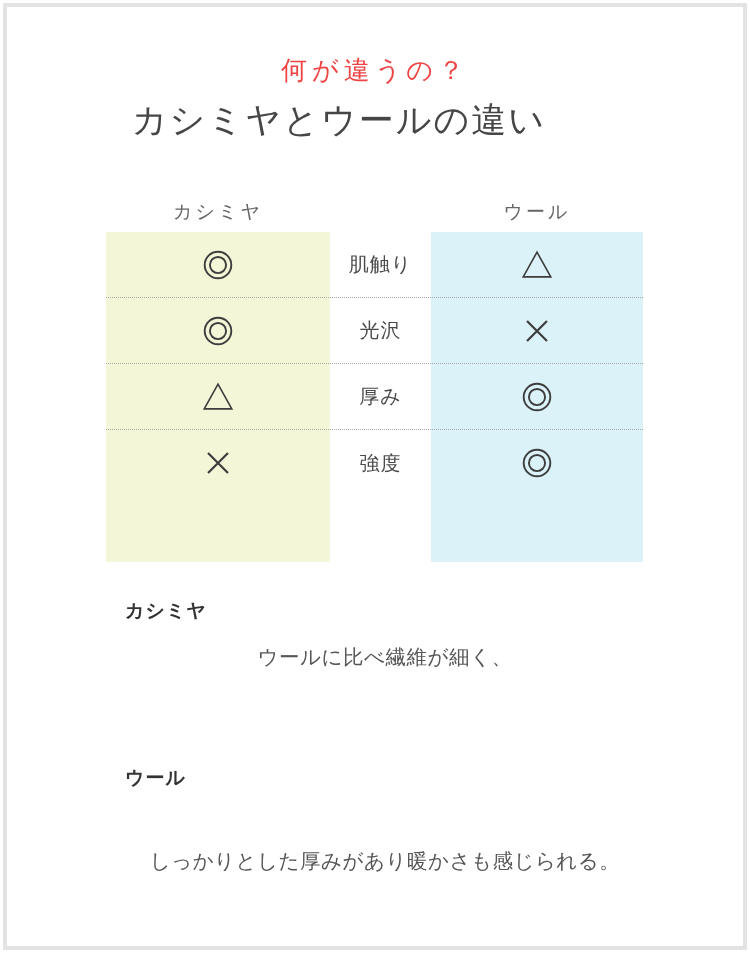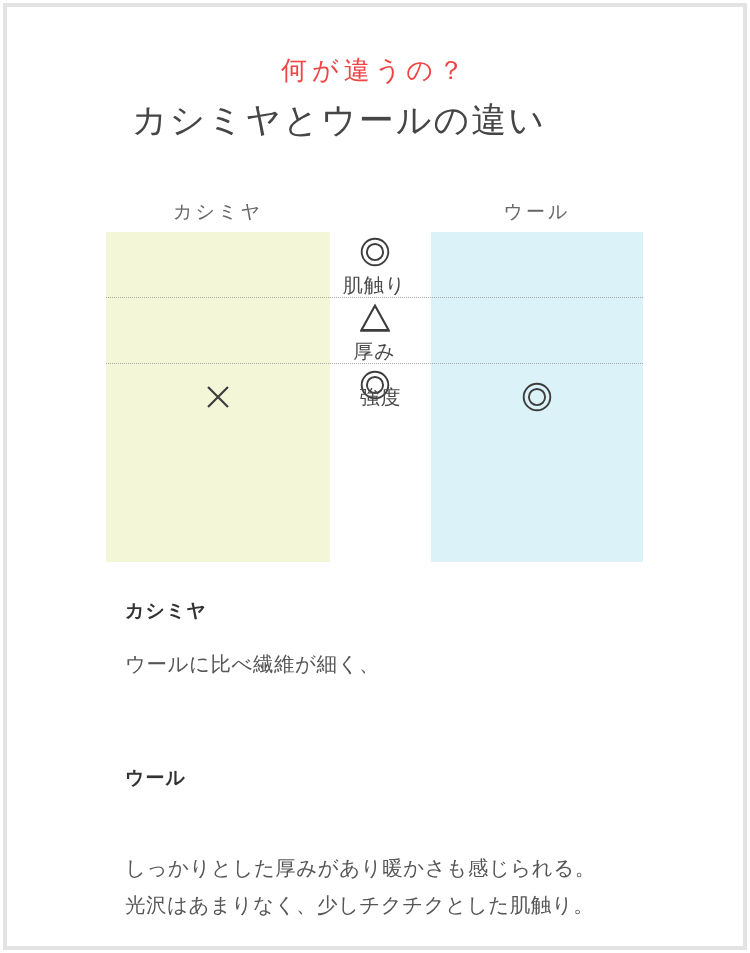--- a/index.html
+++ b/index.html
@@ -39,34 +39,34 @@
     font-size:19px;color:#666;letter-spacing:3px;text-align:center;
     line-height:24px;
   }
   .thead .h.left{width:224px;}
   .thead .h.mid{width:101px;}
   .thead .h.right{width:212px;}
   .rows{position:relative;}
   .row{
     display:flex;height:66px;box-sizing:border-box;align-items:center;
   }
-  .row:not(:last-child){border-bottom:1px dotted var(--dotted);flex-direction:column;}
+  .row:not(:last-child){border-bottom:1px dotted var(--dotted);}
   .cell{display:flex;align-items:center;justify-content:center;}
   .cell.left{width:224px;}
   .cell.mid{width:101px;font-size:20px;color:#4a4a4a;letter-spacing:1px;}
   .cell.right{width:212px;}
   .sym{display:flex;align-items:center;justify-content:center;width:40px;height:40px;}
   .desc{
     position:absolute;left:125px;width:520px;
   }
   .desc h3{
     margin:0;font-size:19px;font-weight:bold;color:#333333;letter-spacing:1px;
   }
   .desc p{
-    margin:21px 0 0 0;font-size:20.5px;color:#565656;line-height:37px;letter-spacing:0.5px;
+    margin:14px 0 0 0;font-size:20.5px;color:#565656;line-height:37px;letter-spacing:0.5px;text-align:center;
   }
   #desc-cashmere{top:598px;}
   #desc-wool{top:765px;}
 </style>
 </head>
 <body>
 
 <div class="frame"></div>
 
 <div class="title">何が違うの？</div>
@@ -96,20 +96,38 @@
     <div class="cell right">
       <span class="sym">
             <svg viewBox="0 0 40 40" width="38" height="38" fill="none" stroke="#3d3d3d">
               <path d="M20 6.5 L34.5 32.5 L5.5 32.5 Z" stroke-width="1.7"></path>
             </svg>
           </span>
     </div>
   </div>
 
 
+  <div class="row">
+    <div class="cell left">
+      <span class="sym">
+            <svg viewBox="0 0 40 40" width="38" height="38" fill="none" stroke="#3d3d3d">
+              <circle cx="20" cy="20" r="14" stroke-width="2"></circle>
+              <circle cx="20" cy="20" r="8.5" stroke-width="2"></circle>
+            </svg>
+          </span>
+    </div>
+    <div class="cell mid">光沢</div>
+    <div class="cell right">
+      <span class="sym">
+            <svg viewBox="0 0 40 40" width="38" height="38" fill="none" stroke="#3d3d3d">
+              <path d="M9.5 9.5 L30.5 30.5 M30.5 9.5 L9.5 30.5" stroke-width="2.3"></path>
+            </svg>
+          </span>
+    </div>
+  </div>
 
   <div class="row">
     <div class="cell left">
       <span class="sym">
             <svg viewBox="0 0 40 40" width="38" height="38" fill="none" stroke="#3d3d3d">
               <path d="M20 6.5 L34.5 32.5 L5.5 32.5 Z" stroke-width="1.7"></path>
             </svg>
           </span>
     </div>
     <div class="cell mid">厚み</div>
@@ -150,15 +168,14 @@
     <span>ウールに比べ繊維が細く、</span><br>
     <br>
   </p>
 </div>
 
 <div class="desc" id="desc-wool">
   <h3>ウール</h3>
   <p>
     <br>
     <span>しっかりとした厚みがあり暖かさも感じられる。</span><br>
-    <span>光沢はあまりなく、少しチクチクとした肌触り。</span>
   </p>
 </div>
 
 </body></html>

